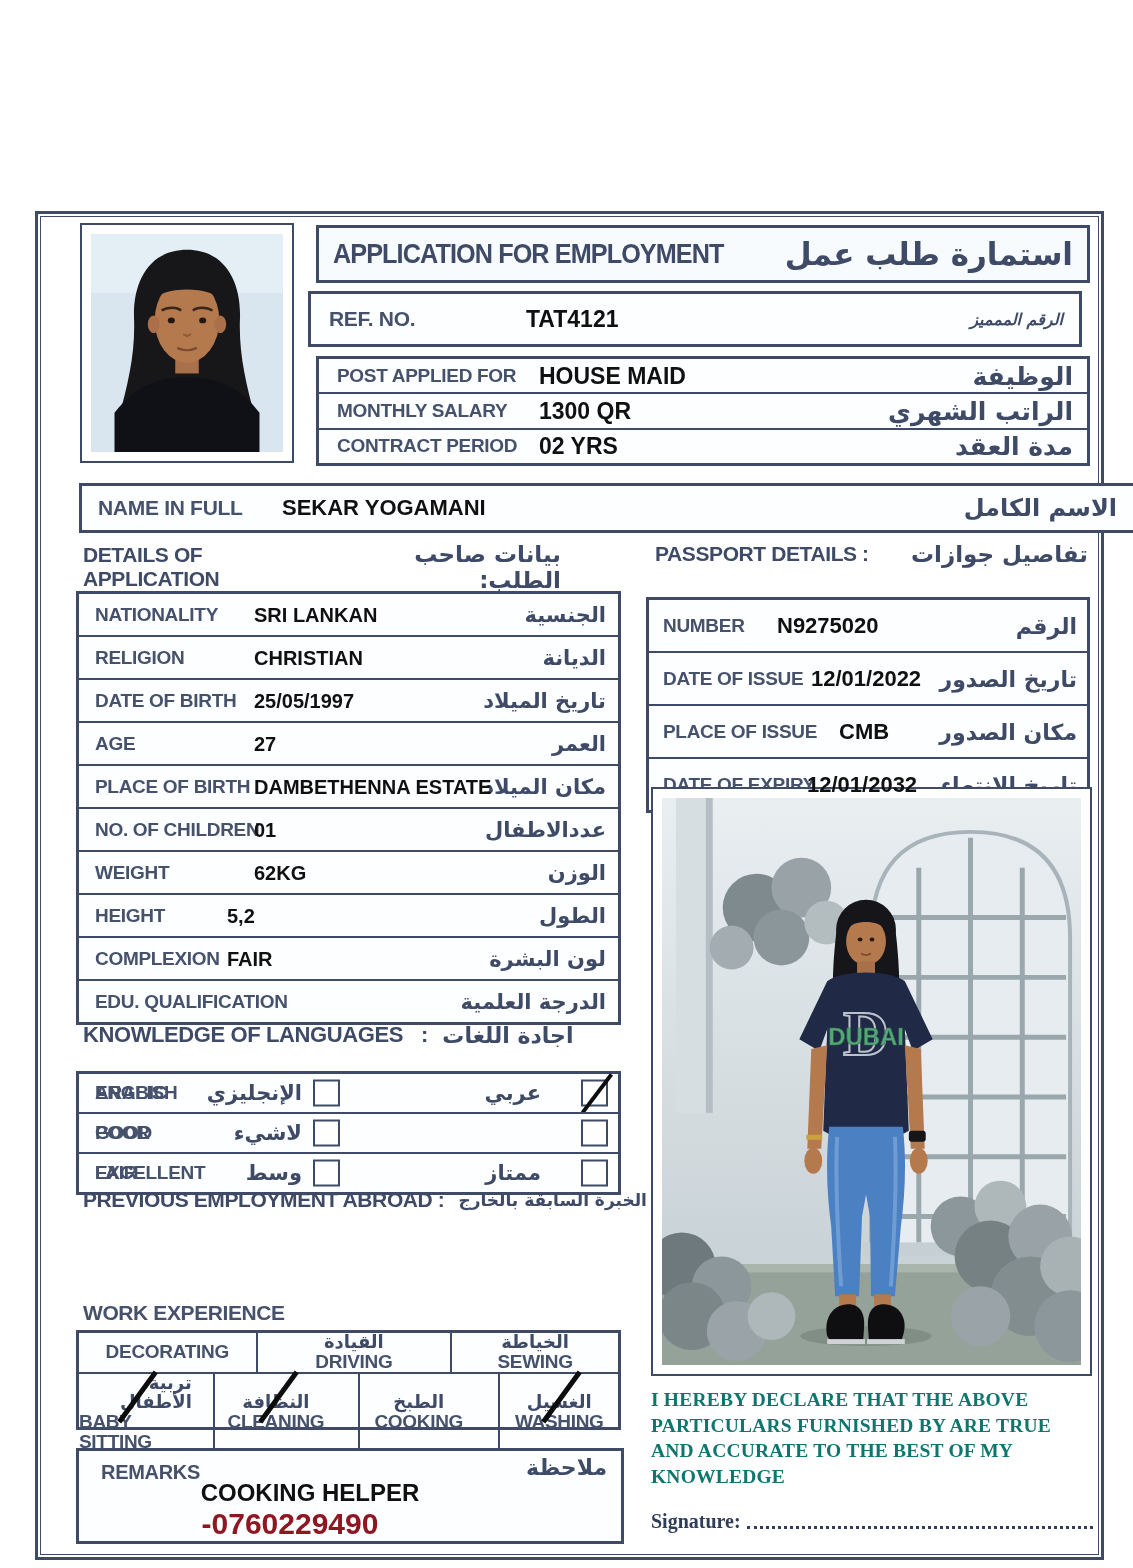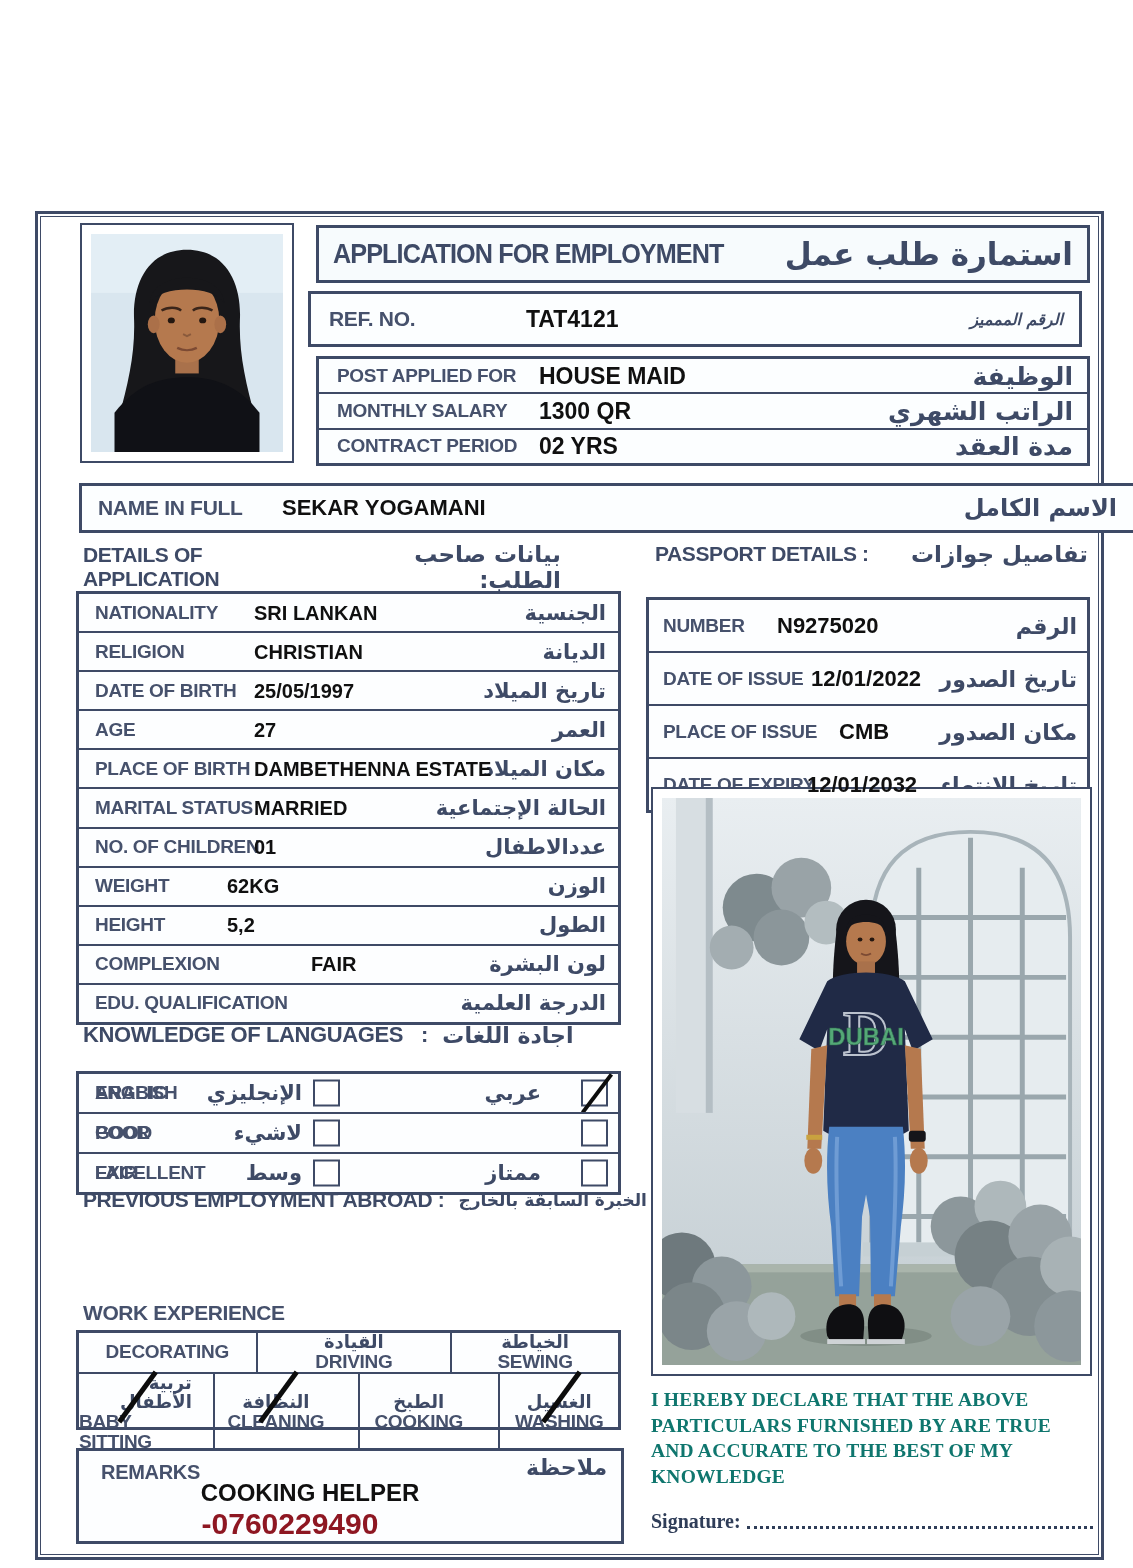--- a/index.html
+++ b/index.html
@@ -242,25 +242,20 @@
         <span class="lbl nowrap">AGE</span>
         <span class="val nowrap">27</span>
         <span class="ar nowrap" dir="rtl">العمر</span>
       </div>
     <div class="frow">
         <span class="lbl nowrap">PLACE OF BIRTH</span>
         <span class="val nowrap">DAMBETHENNA ESTATE</span>
         <span class="ar nowrap" dir="rtl">مكان الميلاد</span>
       </div>
     <div class="frow">
-        <span class="lbl nowrap">MARITAL STATUS</span>
-        <span class="val nowrap">MARRIED</span>
-        <span class="ar nowrap" dir="rtl">الحالة الإجتماعية</span>
-      </div>
-    <div class="frow">
         <span class="lbl nowrap">NO. OF CHILDREN</span>
         <span class="val nowrap">01</span>
         <span class="ar nowrap" dir="rtl">عددالاطفال</span>
       </div>
     <div class="frow">
         <span class="lbl nowrap">WEIGHT</span>
         <span class="val nowrap">62KG</span>
         <span class="ar nowrap" dir="rtl">الوزن</span>
       </div>
     <div class="frow">

